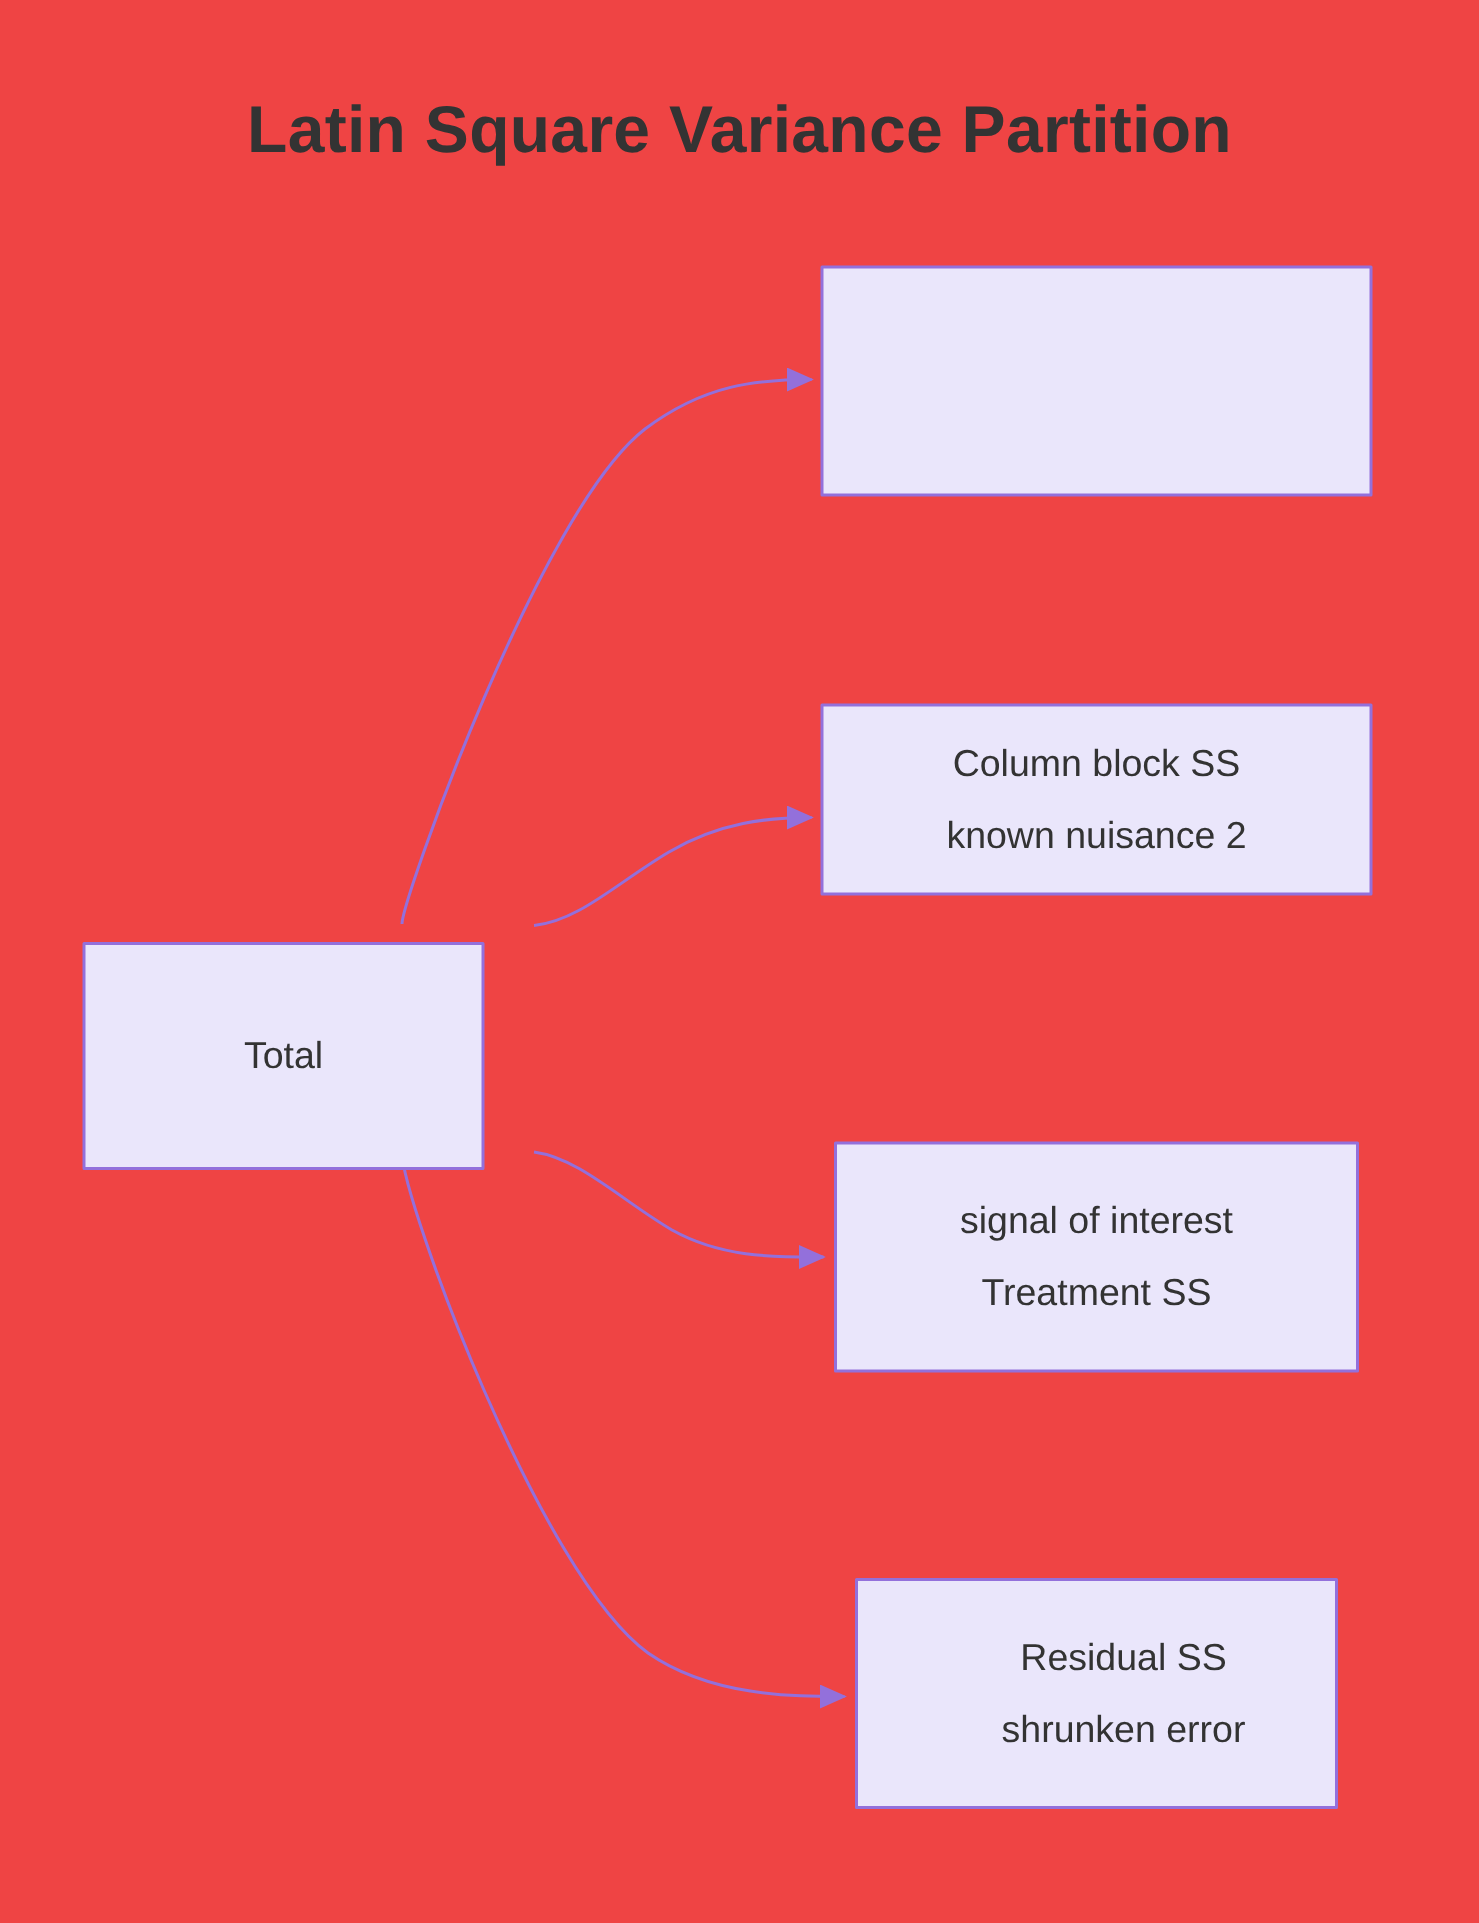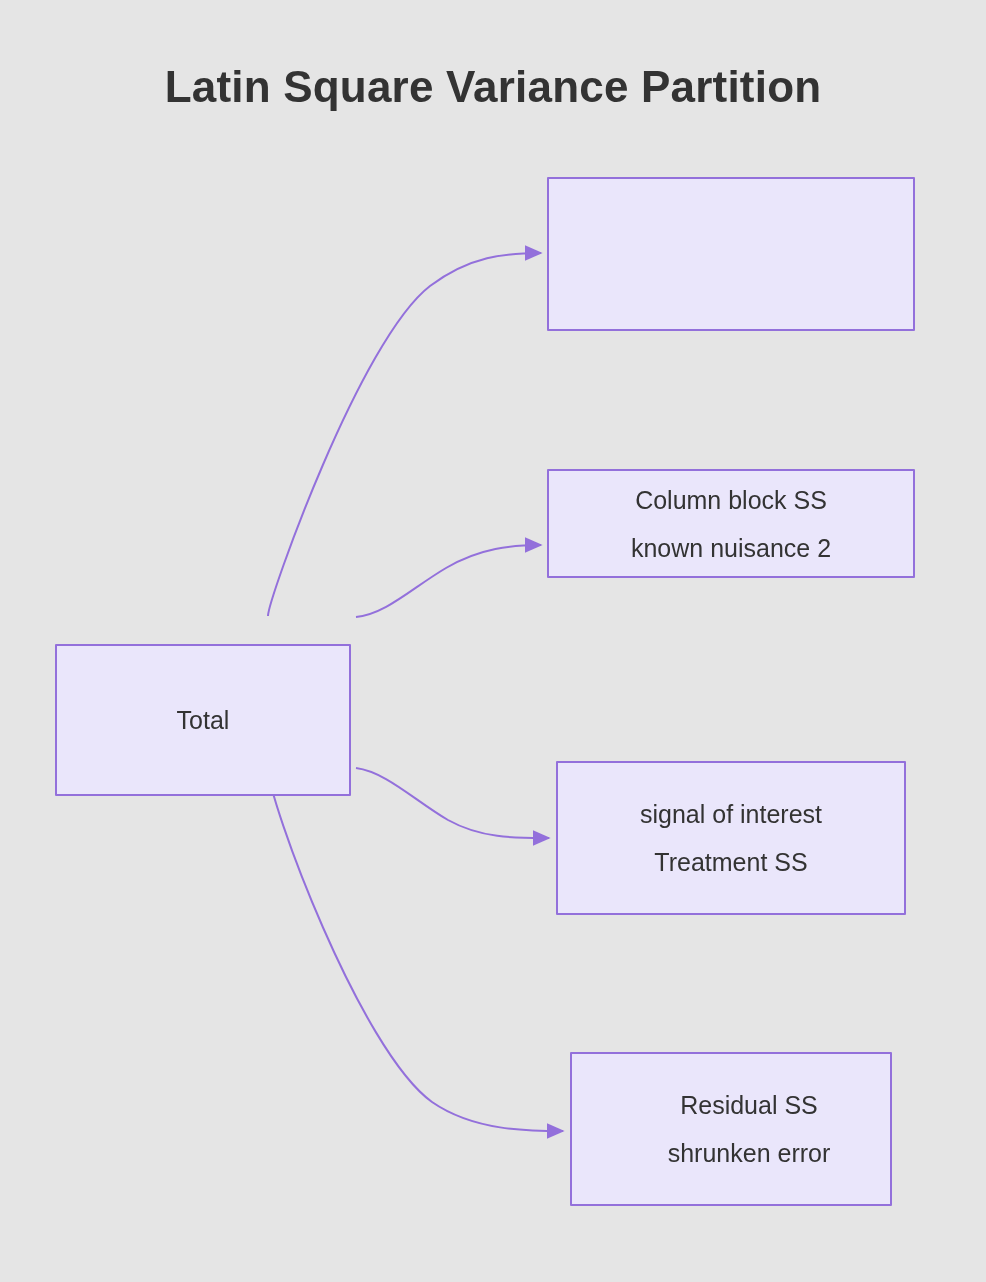--- a/index.html
+++ b/index.html
@@ -14,21 +14,21 @@
     overflow: hidden;
     font-family: "Liberation Sans", "DejaVu Sans", sans-serif;
     -webkit-font-smoothing: antialiased;
   }
 
   #diagram-root {
     position: absolute;
     inset: 0;
     width: 986px;
     height: 1282px;
-    background: #e5e5e5;
+    background: #ef4444;
   }
 
   #diagram-title {
     position: absolute;
     left: 0;
     top: 62px;
     width: 986px;
     text-align: center;
     font-size: 44px;
     font-weight: 700;
@@ -66,35 +66,35 @@
     line-height: 48px;
     text-align: center;
     white-space: nowrap;
   }
   .node .line {
     display: block;
   }
 
   #node-total {
     left: 55px;
-    top: 644px;
-    width: 296px;
+    top: 628px;
+    width: 268px;
     height: 152px;
   }
   #node-row-block {
     left: 547px;
     top: 177px;
     width: 368px;
     height: 154px;
   }
   #node-column-block {
     left: 547px;
     top: 469px;
     width: 368px;
-    height: 109px;
+    height: 128px;
   }
   #node-treatment {
     left: 556px;
     top: 761px;
     width: 350px;
     height: 154px;
   }
   #node-residual {
     left: 570px;
     top: 1052px;

